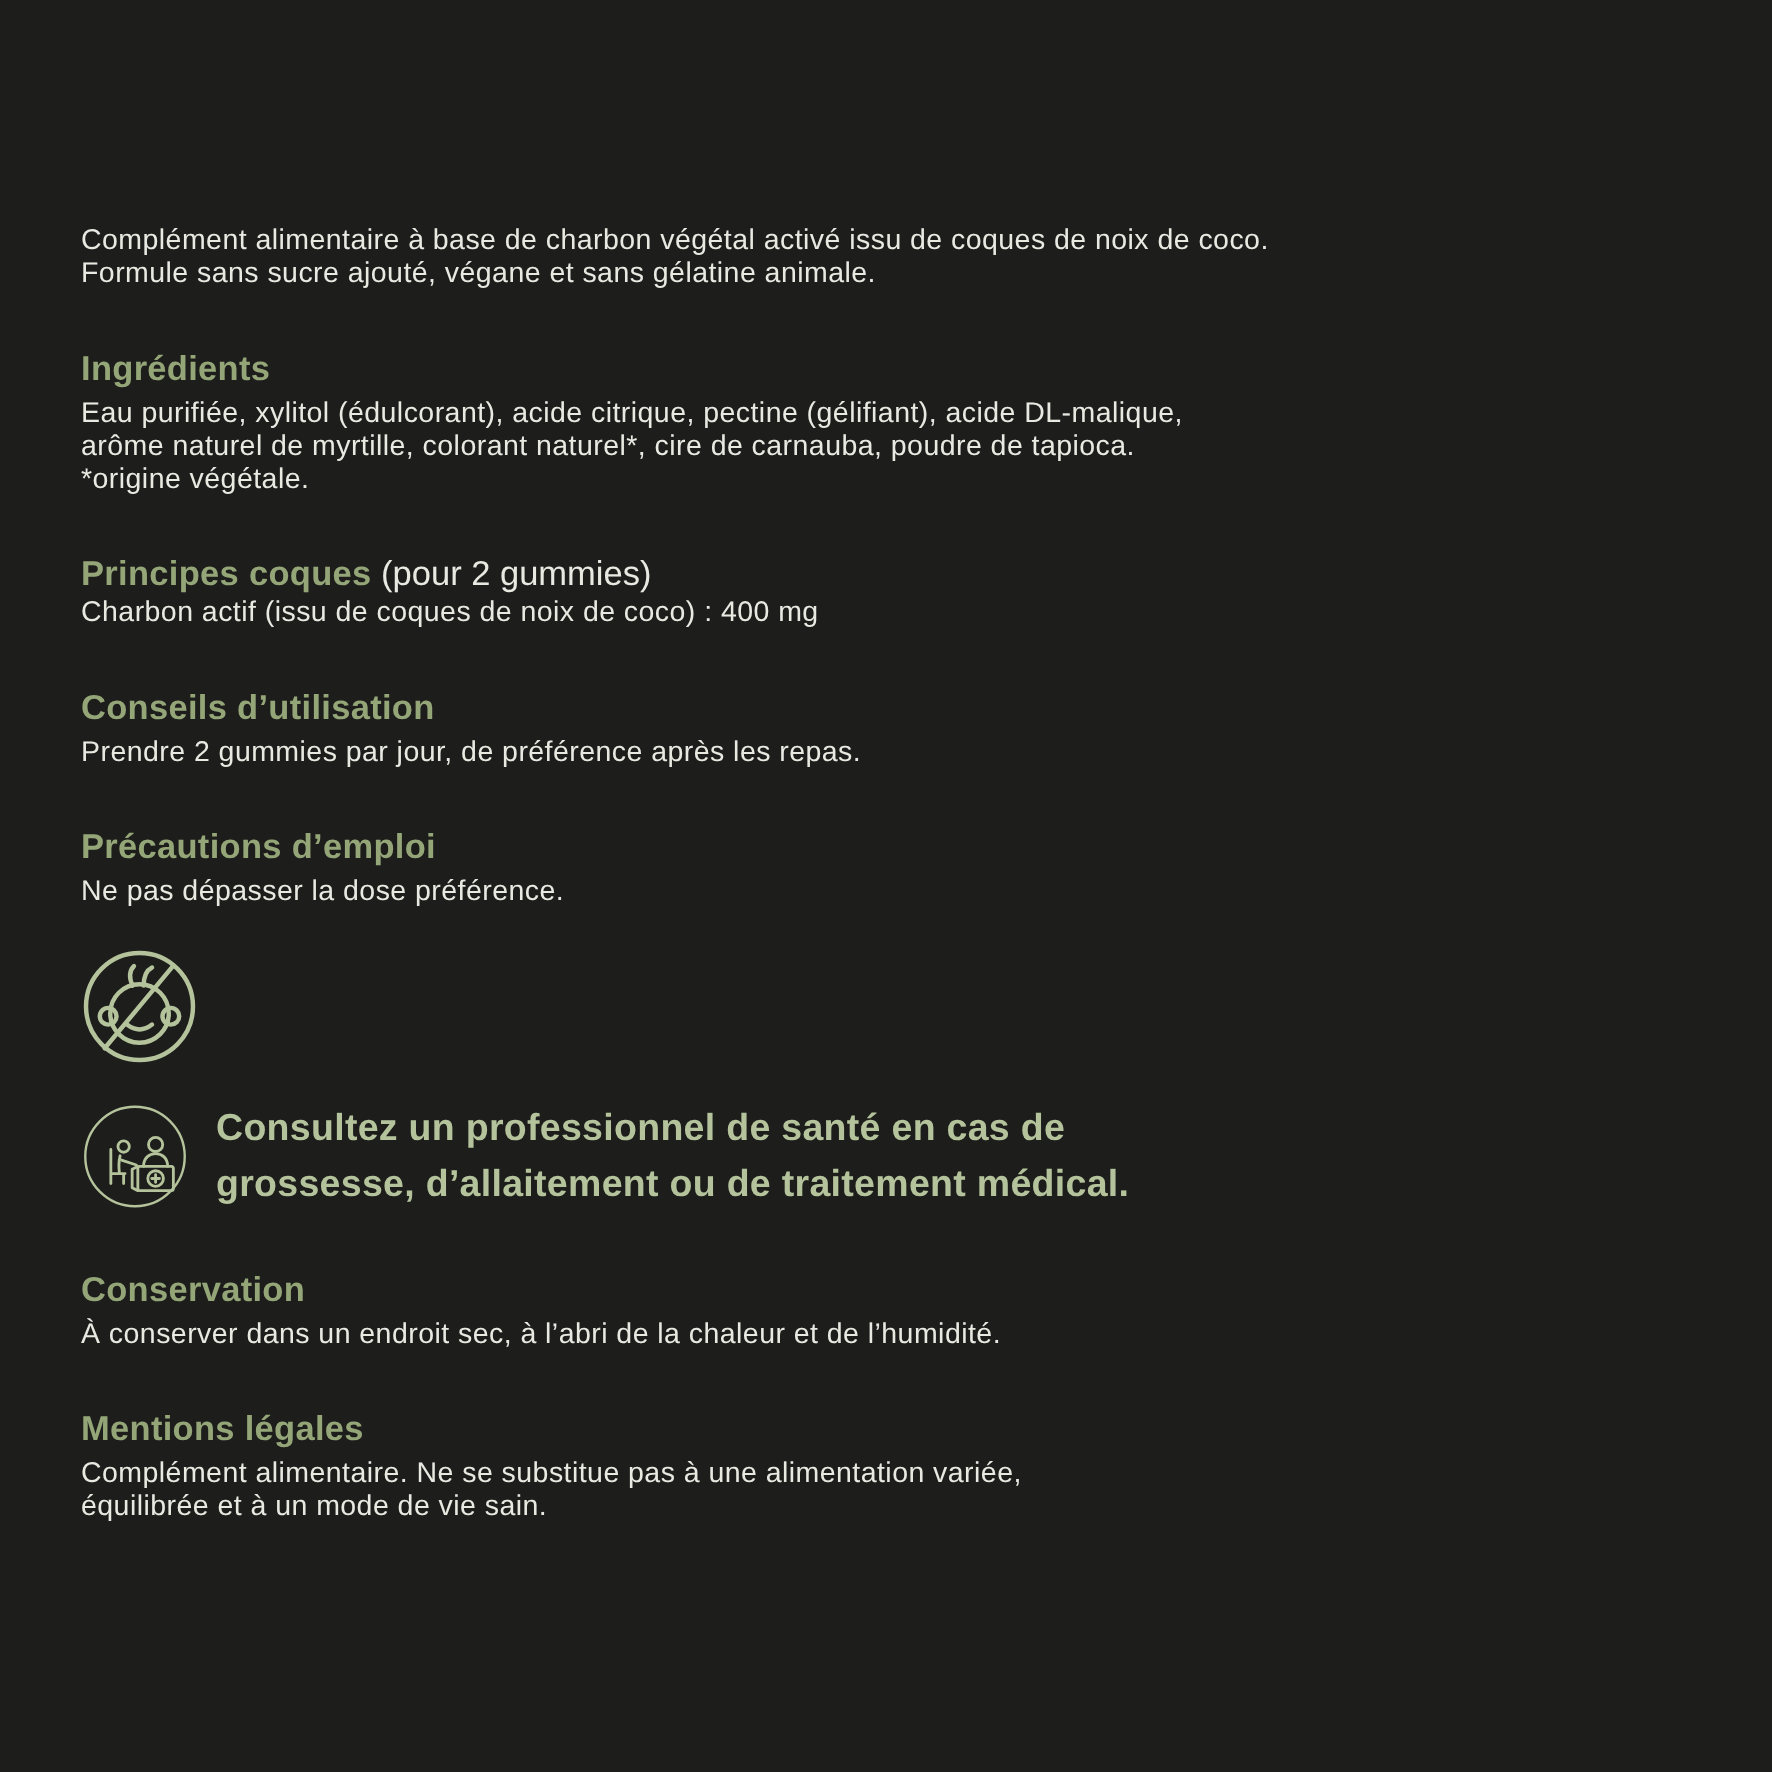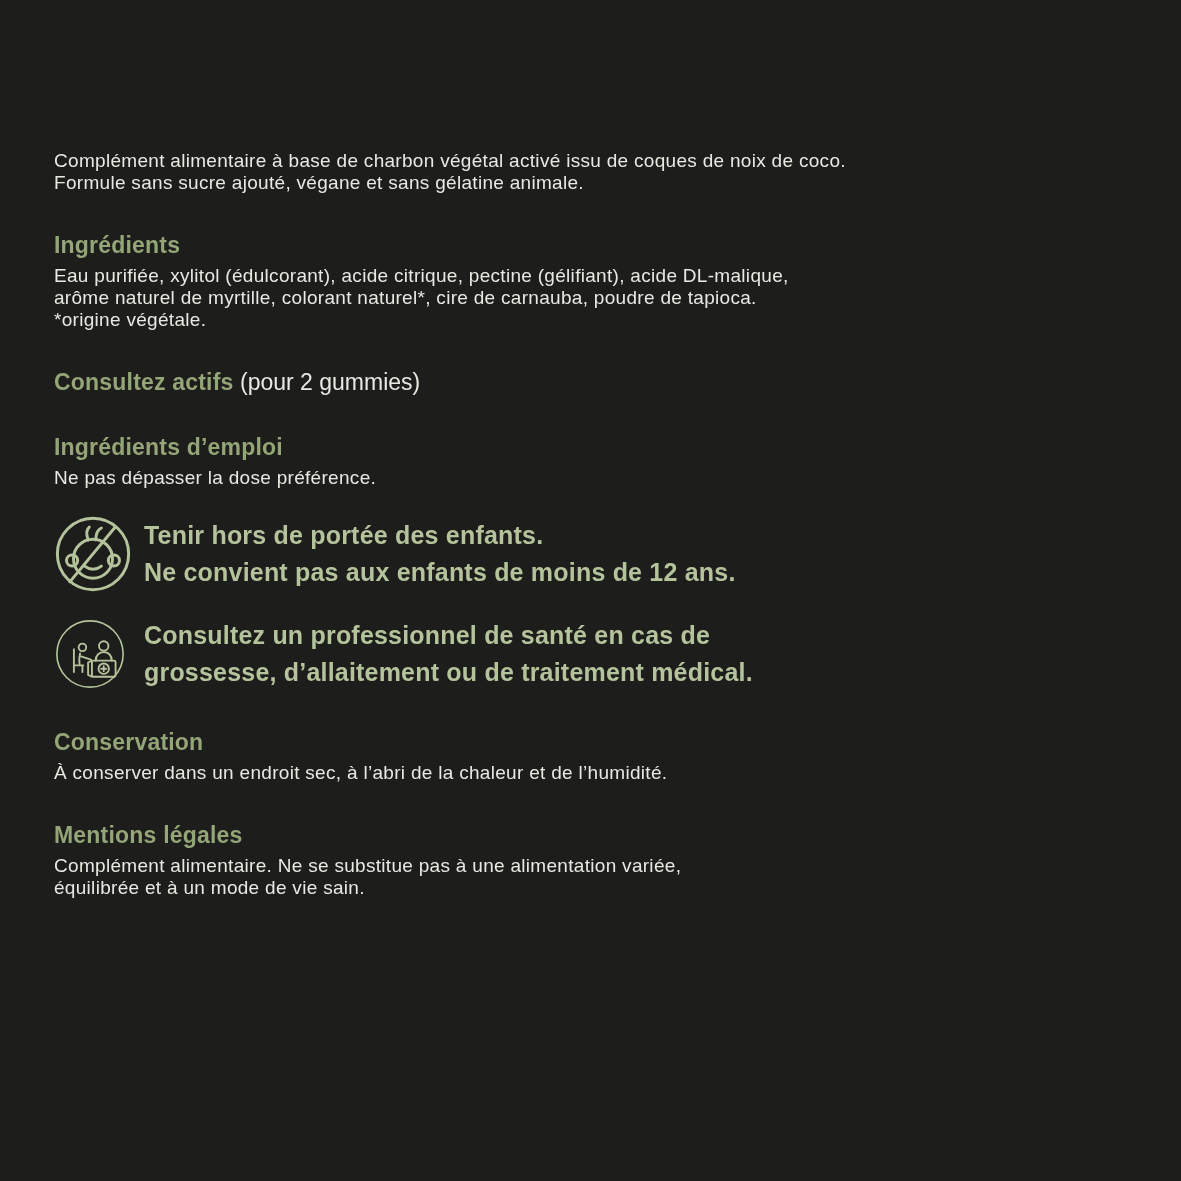--- a/index.html
+++ b/index.html
@@ -74,46 +74,49 @@
 Formule sans sucre ajouté, végane et sans gélatine animale.</p>
 
   <section class="section">
     <h2 class="heading">Ingrédients</h2>
     <p class="body">Eau purifiée, xylitol (édulcorant), acide citrique, pectine (gélifiant), acide DL-malique,
 arôme naturel de myrtille, colorant naturel*, cire de carnauba, poudre de tapioca.
 *origine végétale.</p>
   </section>
 
   <section class="section">
-    <h2><span class="heading">Consultez actifs</span><span class="heading-suffix"> (pour 2 gummies)</span></h2>
+    <h2><span class="heading">Principes coques</span><span class="heading-suffix"> (pour 2 gummies)</span></h2>
+    <p class="body tight">Charbon actif (issu de coques de noix de coco) : 400 mg</p>
   </section>
 
+  <section class="section">
+    <h2 class="heading">Conseils d’utilisation</h2>
+    <p class="body">Prendre 2 gummies par jour, de préférence après les repas.</p>
+  </section>
 
   <section class="section">
-    <h2 class="heading">Ingrédients d’emploi</h2>
+    <h2 class="heading">Précautions d’emploi</h2>
     <p class="body">Ne pas dépasser la dose préférence.</p>
   </section>
 
   <div class="warnings">
 
     <div class="warning">
       <span class="icon-box">
         <svg viewBox="0 0 84 84" width="78" height="78" fill="none" stroke="currentColor" stroke-width="3.2" stroke-linecap="round">
           <circle cx="42" cy="42" r="38.4"></circle>
           <circle cx="42" cy="47" r="21"></circle>
           <circle cx="19.5" cy="49" r="6"></circle>
           <circle cx="64.5" cy="49" r="6"></circle>
           <path d="M33,55 Q42,62 51,55"></path>
           <path d="M37,27 q -4,-9 1,-14"></path>
           <path d="M45,27 q 0,-10 6,-13"></path>
           <path d="M66,13 L17,72"></path>
         </svg>
       </span>
-      <p class="warning-text">Tenir hors de portée des enfants.
-Ne convient pas aux enfants de moins de 12 ans.</p>
     </div>
 
     <div class="warning">
       <span class="icon-box">
         <svg viewBox="0 0 76 76" width="72" height="72" fill="none" stroke="currentColor" stroke-width="2" stroke-linecap="round" stroke-linejoin="round">
           <circle cx="38" cy="38" r="35" stroke-width="1.7"></circle>
           <path d="M21,33 V57 M21,50 H31 M30,50 V57"></path>
           <circle cx="30" cy="31" r="4"></circle>
           <path d="M27.5,37.5 c -1,4 -1,8 -0.5,12"></path>
           <path d="M28.5,40.5 L39,44"></path>

